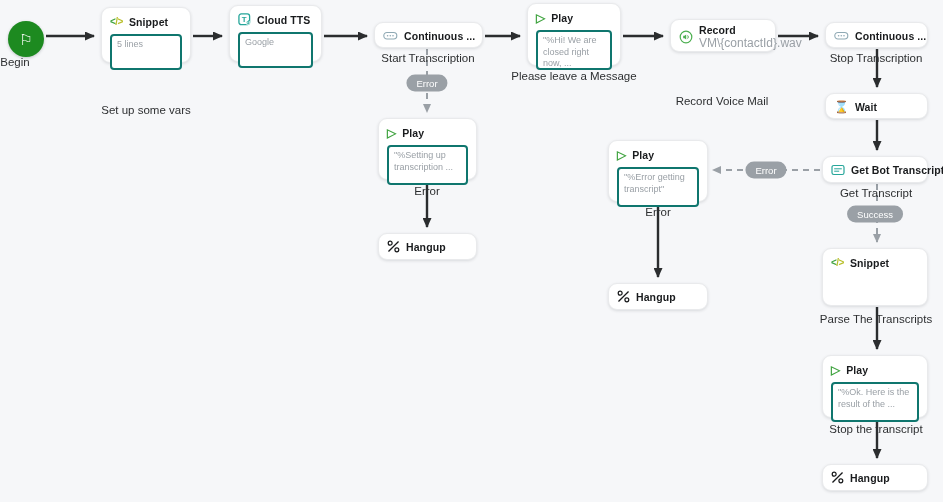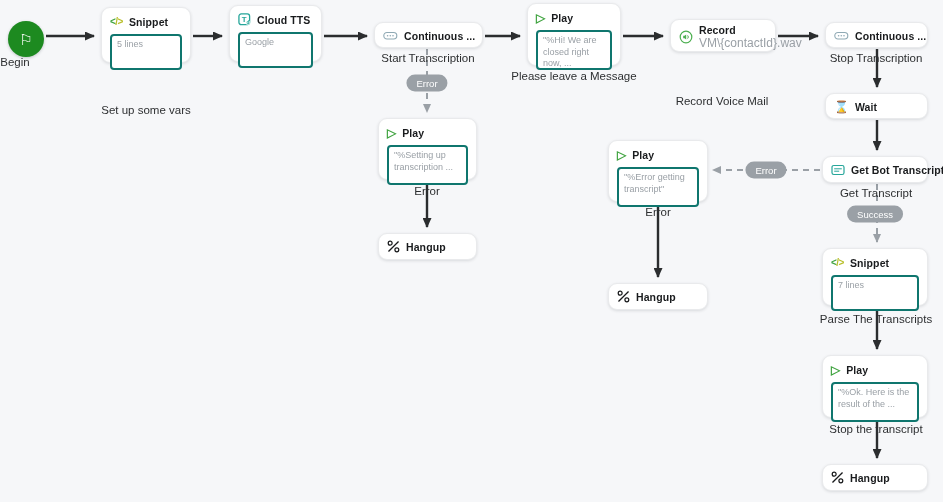--- a/index.html
+++ b/index.html
@@ -216,21 +216,20 @@
   <div class="caption" style="left:876px;top:187px;">Get Transcript</div>
 
   <div class="node" style="left:822px;top:248px;width:106px;height:58px;">
     <div class="node-head">
       <span class="icon snippet-icon">
           <span class="lt">&lt;</span>
           <span class="gt">/&gt;</span>
         </span>
       <span class="node-title">Snippet</span>
     </div>
-    <div class="node-box box-1line">7 lines</div>
   </div>
   <div class="caption" style="left:876px;top:313px;text-align:center;">Parse The Transcripts</div>
 
   <div class="node" style="left:822px;top:355px;width:106px;height:63px;">
     <div class="node-head">
       <span class="icon play-glyph">▷</span>
       <span class="node-title">Play</span>
     </div>
     <div class="node-box box-2line">"%Ok. Here is the result of the ...</div>
   </div>

